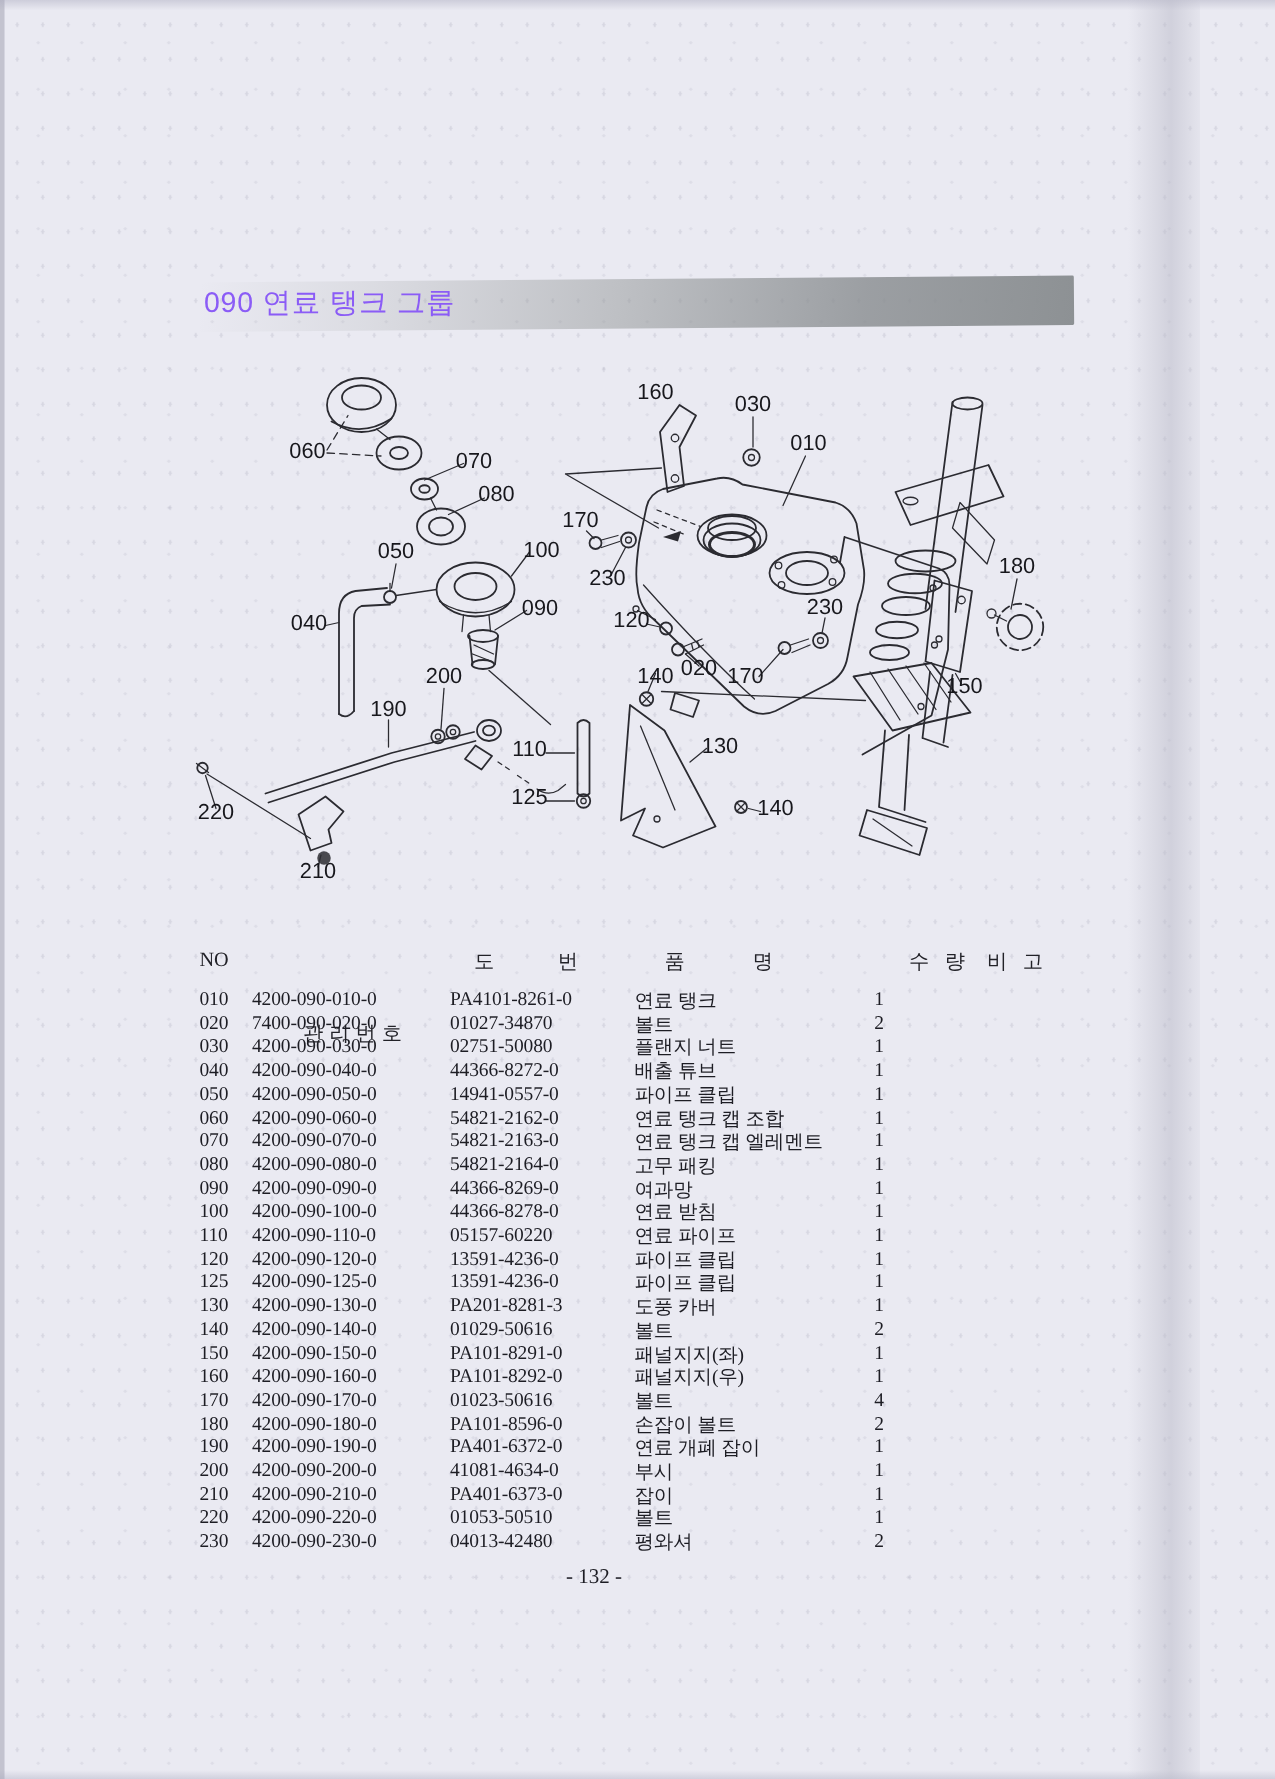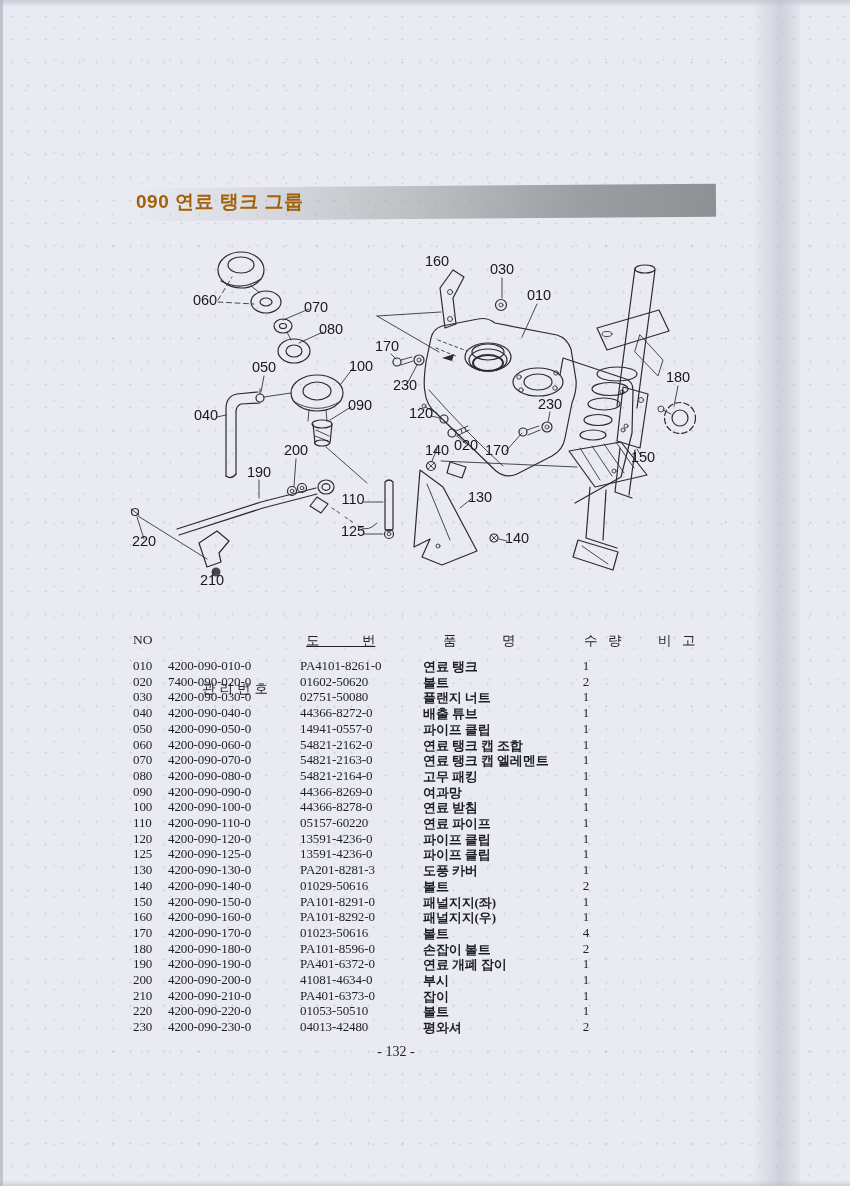--- a/index.html
+++ b/index.html
@@ -22,44 +22,44 @@
   .edge-bottom{position:absolute;left:0;bottom:0;width:100%;height:6px;background:linear-gradient(to top,rgba(170,170,190,.4),rgba(170,170,190,0));}
   .edge-right{position:absolute;left:752px;top:0;width:48px;height:100%;
     background:linear-gradient(to right,rgba(195,195,208,0),rgba(188,188,202,.55) 60%,rgba(205,205,216,.2));}
   .title-bar{
     position:absolute;left:133px;top:186px;width:583px;height:33px;
     background:linear-gradient(97deg,rgba(150,154,152,0) 0%,rgba(150,154,152,.18) 20%,rgba(146,150,150,.5) 48%,rgba(138,142,145,.82) 76%,#8d9194 100%);
     transform:rotate(-0.45deg);border-radius:1px;z-index:1;
   }
   .title-text{
     position:absolute;left:136px;top:189px;z-index:2;
-    font-size:19px;font-weight:bold;letter-spacing:.5px;color:#a16207;
+    font-size:19px;font-weight:normal;letter-spacing:.5px;color:#8b5cf6;
   }
   .diagram{position:absolute;left:120px;top:240px;z-index:1;}
   .diagram .ln{fill:none;stroke:#2b2b31;stroke-width:1.2;stroke-linecap:round;stroke-linejoin:round;}
   .diagram .thin{stroke-width:.85;}
   .diagram .thick{stroke-width:2;}
   .diagram .dash{stroke-dasharray:5 3.5;}
   .diagram .dash2{stroke-dasharray:3 3;}
   .diagram .fillink{fill:#2b2b31;stroke:none;}
   .diagram text.callout{font-family:"Liberation Sans",sans-serif;font-size:14.5px;fill:#17171c;text-anchor:middle;}
   .ptable{position:absolute;left:0;top:0;z-index:1;font-family:"Liberation Serif",serif;}
   .ptable .hdr{position:absolute;top:632px;font-size:13.5px;color:#222228;white-space:pre;}
   .h-no{left:133px;}
   .h-mgmt{left:202px;letter-spacing:4px;margin-top:48px;}
-  .h-drawing{left:306px;word-spacing:39px;text-decoration:underline;}
+  .h-drawing{left:316px;word-spacing:39px;}
   .h-pname{left:443px;word-spacing:42px;}
-  .h-qty{left:584px;word-spacing:7px;}
+  .h-qty{left:606px;word-spacing:7px;}
   .h-remarks{left:658px;word-spacing:7px;}
   .trow{position:absolute;left:0;width:850px;height:16px;font-size:13px;color:#1d1d24;}
   .trow span{position:absolute;white-space:pre;letter-spacing:-.1px;}
   .c-no{left:133px;}
   .c-mgmt{left:168px;}
   .c-drawing{left:300px;text-align:right;}
-  .c-pname{left:423px;font-weight:bold;}
+  .c-pname{left:423px;}
   .c-qty{left:572px;width:28px;text-align:center;}
   .c-remarks{left:650px;}
   .footer-pn{
     position:absolute;left:355px;top:1044px;width:82px;text-align:center;z-index:1;
     font-family:"Liberation Serif",serif;font-size:14px;color:#1d1d24;
   }
 </style>
 </head>
 <body>
 
@@ -299,21 +299,21 @@
         <span class="c-no">010</span>
         <span class="c-mgmt">4200-090-010-0</span>
         <span class="c-drawing">PA4101-8261-0</span>
         <span class="c-pname">연료 탱크</span>
         <span class="c-qty">1</span>
         <span class="c-remarks"></span>
       </div>
       <div class="trow" style="top: 673.7px;">
         <span class="c-no">020</span>
         <span class="c-mgmt">7400-090-020-0</span>
-        <span class="c-drawing">01602-50620</span>
+        <span class="c-drawing">01027-34870</span>
         <span class="c-pname">볼트</span>
         <span class="c-qty">2</span>
         <span class="c-remarks"></span>
       </div>
       <div class="trow" style="top: 689.4px;">
         <span class="c-no">030</span>
         <span class="c-mgmt">4200-090-030-0</span>
         <span class="c-drawing">02751-50080</span>
         <span class="c-pname">플랜지 너트</span>
         <span class="c-qty">1</span>

